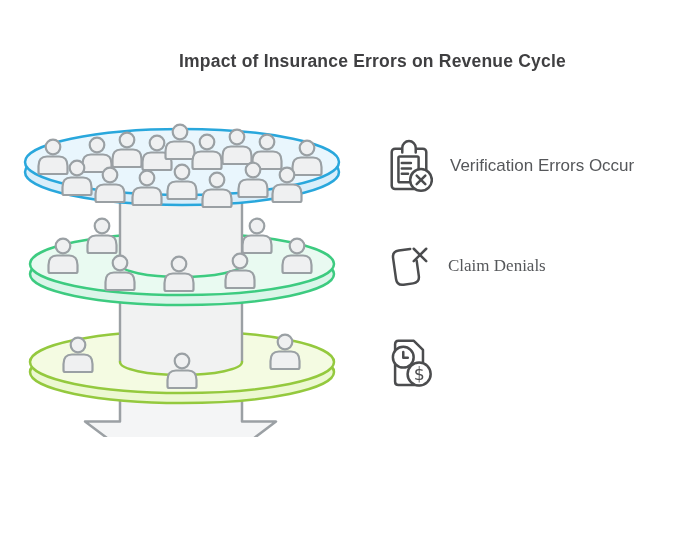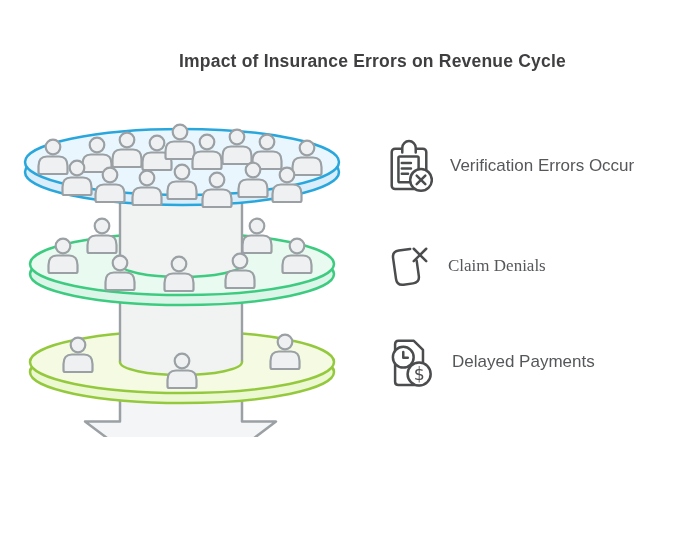--- a/index.html
+++ b/index.html
@@ -126,16 +126,15 @@
   </div>
 
   <div class="legend-row row-3">
     <svg width="50" height="56" viewBox="0 0 52 58" class="licon">
       <path d="M30,7 H14 Q10.5,7 10.5,10.5 V49.5 Q10.5,53 14,53 H36 Q39.5,53 39.5,49.5 V16.5 L30,7 Z"></path>
       <circle cx="19" cy="24" r="10.8" fill="#fff"></circle>
       <path d="M19,18.5 V24.5 H23.7"></path>
       <circle cx="35.5" cy="41.5" r="12" fill="#fff"></circle>
       <text x="35.5" y="48" font-size="18" text-anchor="middle" fill="#4b4c4e" stroke="none" font-family="DejaVu Sans, sans-serif">$</text>
     </svg>
-    <span class="legend-label">Delayed Payments</span>
   </div>
 
 </div>
 
 </body></html>

